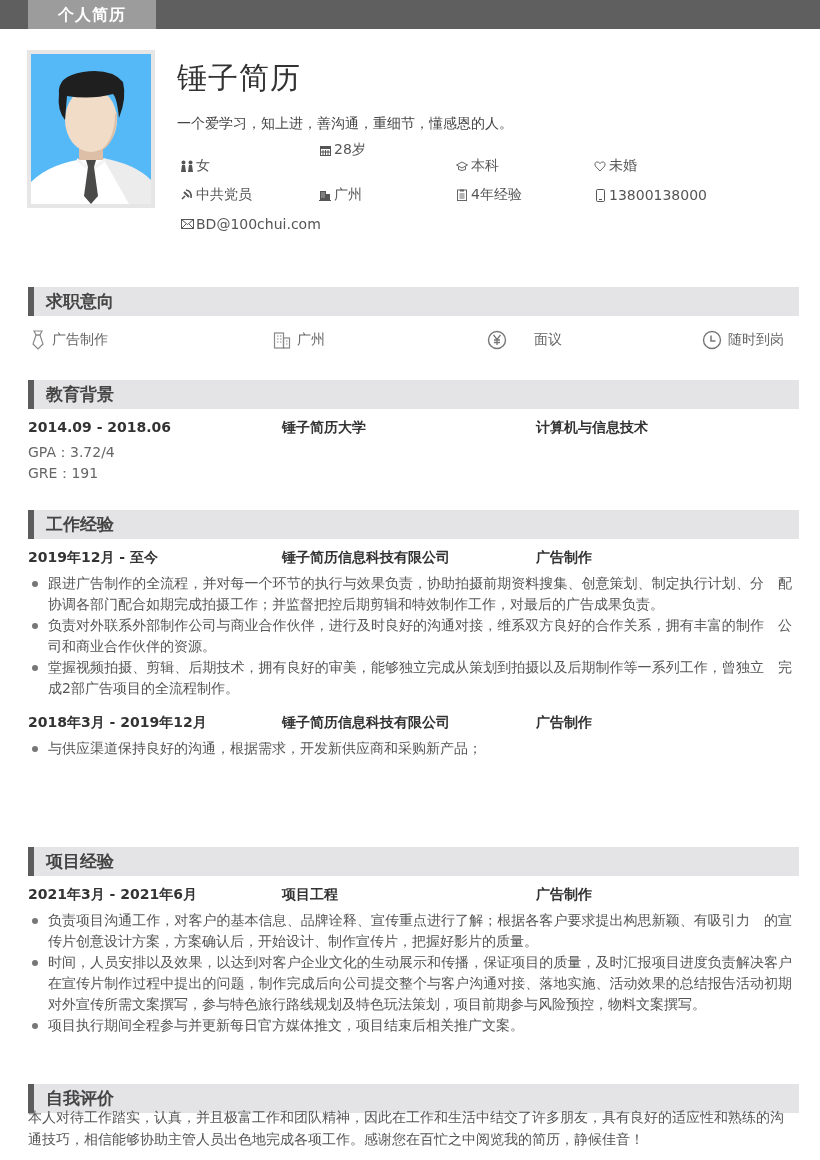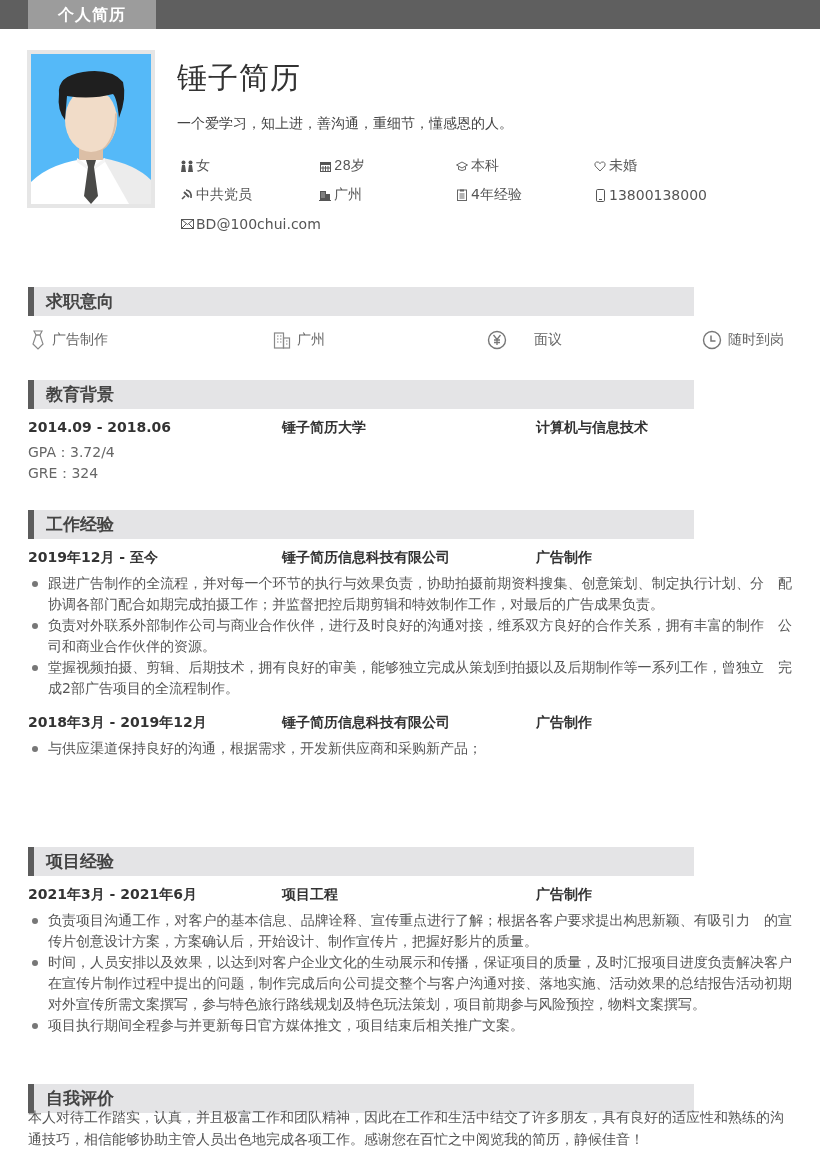--- a/index.html
+++ b/index.html
@@ -11,21 +11,21 @@
 
   .photo { position: absolute; left: 27px; top: 50px; width: 128px; height: 158px; background: #e6e6e6; padding: 4px; }
   .photo-inner { width: 120px; height: 150px; background: #55b9f8; position: relative; overflow: hidden; }
 
   .name { position: absolute; left: 177px; top: 58px; font-size: 30px; color: #333; letter-spacing: 1px; }
   .motto { position: absolute; left: 177px; top: 115px; font-size: 14px; color: #444; }
 
   .info { position: absolute; font-size: 14px; color: #555; display: flex; align-items: center; height: 20px; white-space: nowrap; }
   .info .ico { display: inline-flex; width: 14px; height: 14px; margin-right: 2px; align-items: center; justify-content: center; color: #666; }
 
-  .section-hd { position: absolute; left: 28px; width: 666px; height: 29px; background: #e4e4e6; border-left: 6px solid #5c5c5c; }
+  .section-hd { position: absolute; left: 28px; width: 771px; height: 29px; background: #e4e4e6; border-left: 6px solid #5c5c5c; }
   .section-hd span { position: absolute; left: 12px; top: 0; line-height: 29px; font-size: 17px; font-weight: bold; color: #444; }
 
   .intent { position: absolute; top: 329px; height: 22px; display: flex; align-items: center; font-size: 14px; color: #666; white-space: nowrap; }
   .intent svg { margin-right: 6px; }
 
   .row-hd { position: absolute; left: 28px; width: 764px; height: 20px; font-weight: bold; font-size: 14px; color: #333; }
   .row-hd .c1 { position: absolute; left: 0; }
   .row-hd .c2 { position: absolute; left: 254px; }
   .row-hd .c3 { position: absolute; left: 508px; font-family: Liberation Serif, serif; }
 
@@ -66,21 +66,21 @@
   <span class="ico">
       <svg width="14" height="12" viewBox="0 0 14 12">
         <circle cx="3.5" cy="2.5" r="2" fill="#555"></circle>
         <circle cx="10.5" cy="2.5" r="2" fill="#555"></circle>
         <path d="M1 12 L2 5 L5 5 L6 12 Z" fill="#555"></path>
         <path d="M8 12 L9 5 L12 5 L13 12 Z" fill="#555"></path>
       </svg>
     </span>
   <span>女</span>
 </div>
-<div class="info" style="left:318px;top:156px;font-family:Liberation Mono, monospace;">
+<div class="info" style="left:318px;top:140px;">
   <span class="ico">
       <svg width="11" height="11" viewBox="0 0 11 11">
         <rect x="0.5" y="1.5" width="10" height="9" fill="none" stroke="#555"></rect>
         <rect x="0.5" y="1.5" width="10" height="2.5" fill="#555"></rect>
         <path d="M3 5v5M5.5 5v5M8 5v5M1 7h9" stroke="#555"></path>
       </svg>
     </span>
   <span>28岁</span>
 </div>
 <div class="info" style="left:455px;top:156px;">
@@ -188,21 +188,21 @@
 
 <div class="section-hd" style="top:380px;text-align:right;">
   <span>教育背景</span>
 </div>
 <div class="row-hd" style="top:419px;">
   <span class="c1">2014.09 - 2018.06</span>
   <span class="c2">锤子简历大学</span>
   <span class="c3">计算机与信息技术</span>
 </div>
 <div class="plain" style="top:444px;">GPA：3.72/4</div>
-<div class="plain" style="top:465px;">GRE：324</div>
+<div class="plain" style="top:465px;">GRE：191</div>
 
 <div class="section-hd" style="top:510px;">
   <span>工作经验</span>
 </div>
 <div class="row-hd" style="top:549px;">
   <span class="c1">2019年12月 - 至今</span>
   <span class="c2">锤子简历信息科技有限公司</span>
   <span class="c3">广告制作</span>
 </div>
 <ul class="bullets" style="top:573px;">

